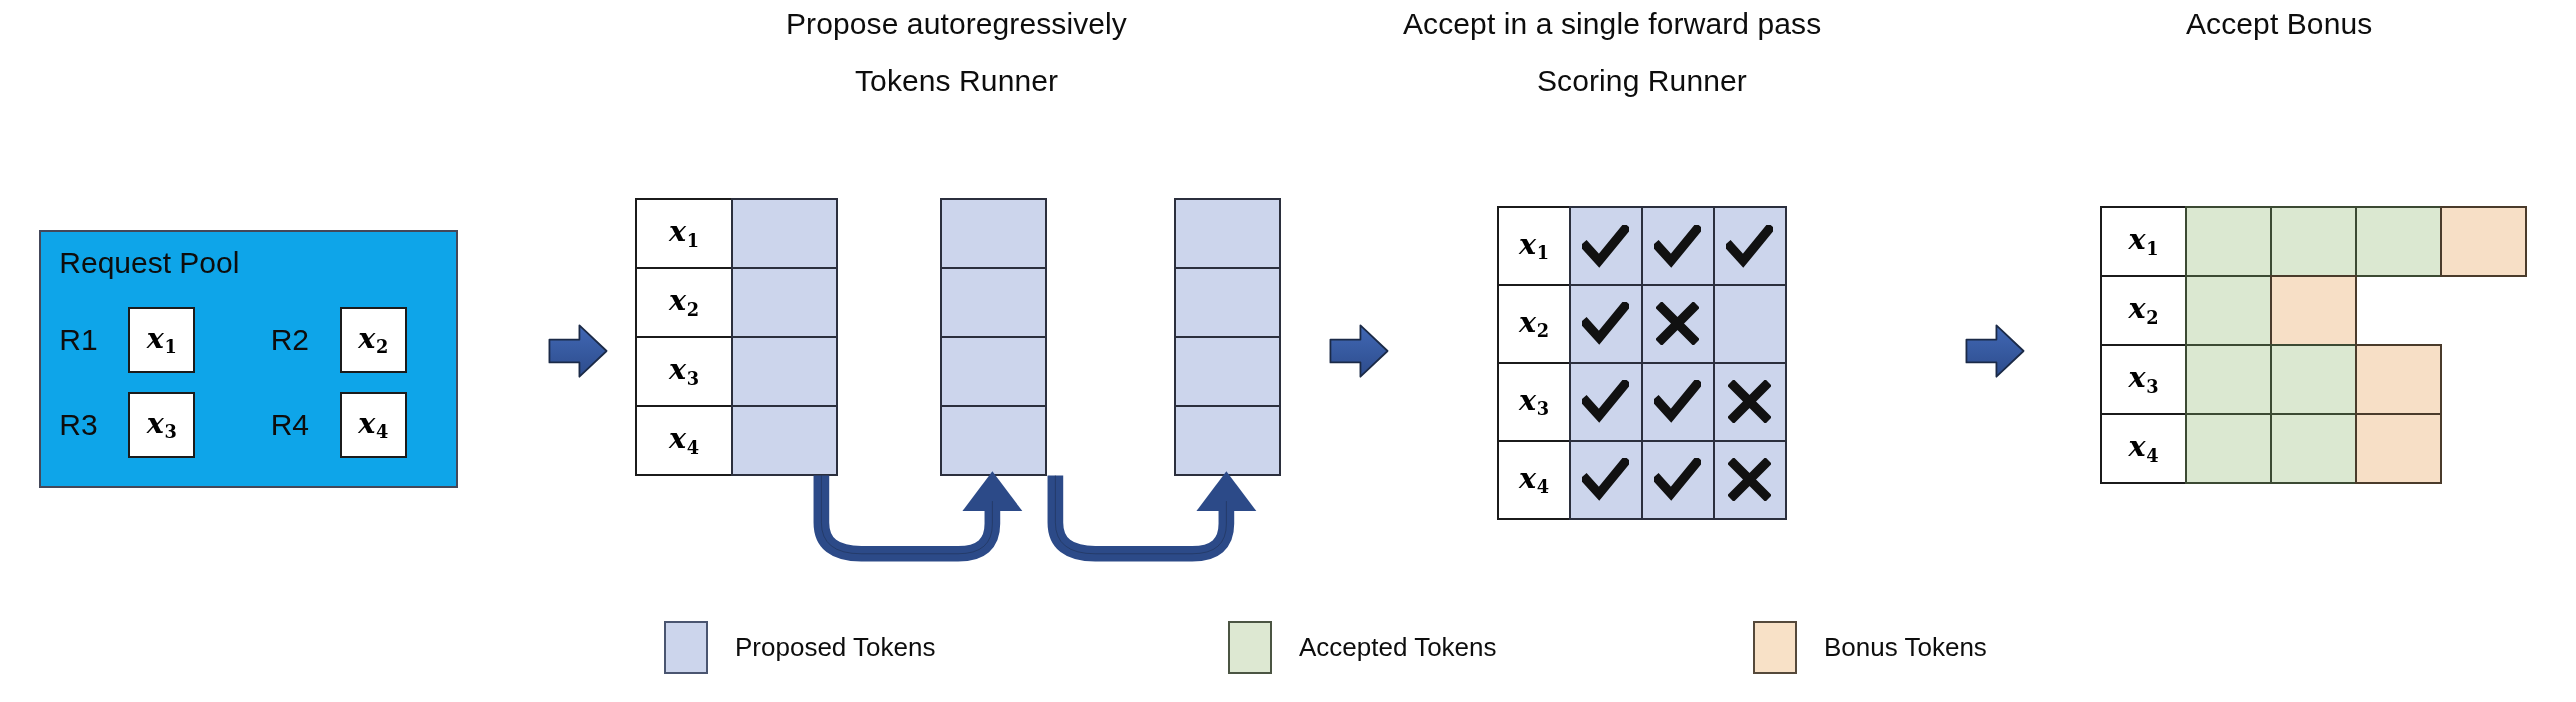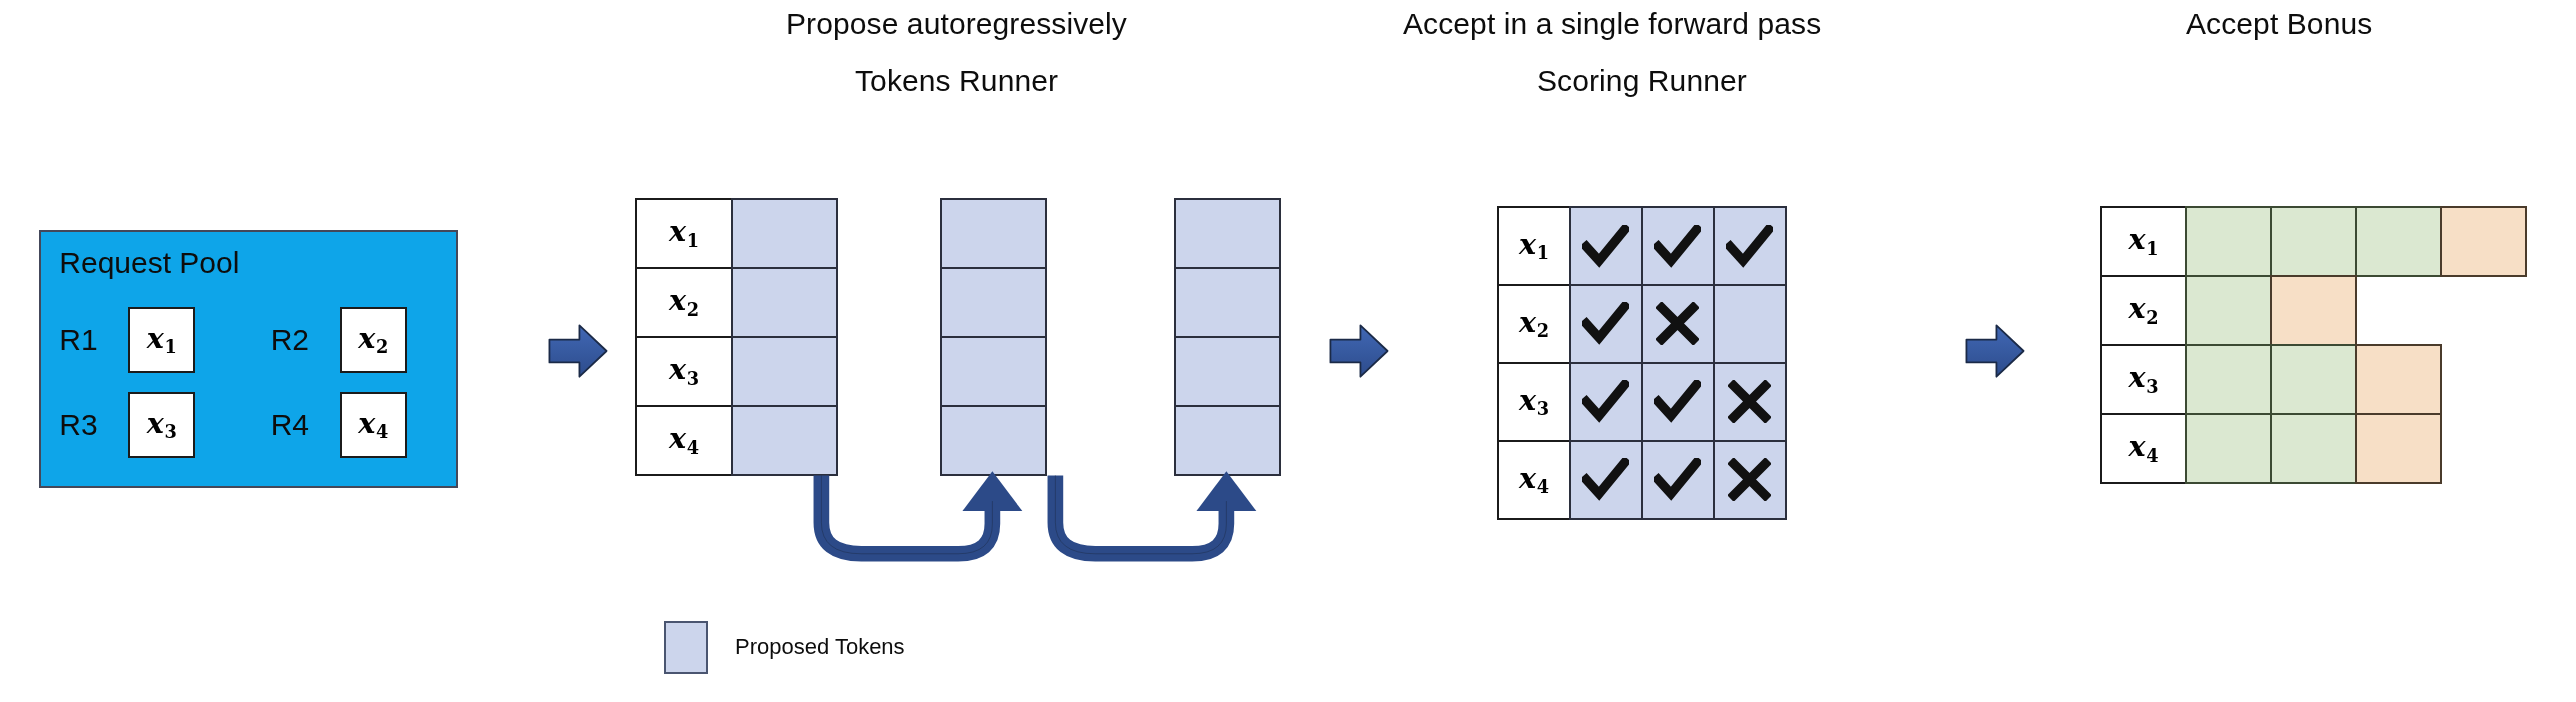--- a/index.html
+++ b/index.html
@@ -64,21 +64,21 @@
 
   
   #legend{position:absolute;left:0;top:615px;width:2576px;height:64px;}
   .legend-item{position:absolute;display:flex;align-items:center;}
   .legend-swatch{
     width:44px;height:53px;box-sizing:border-box;border:2.1px solid #4a4f60;
   }
   .legend-swatch.blue{background:#ccd5ec;border-color:#4a5570;}
   .legend-swatch.green{background:#dde8d2;border-color:#4b5543;}
   .legend-swatch.orange{background:#f8e1c7;border-color:#55493b;}
-  .legend-text{font-size:22px;color:#0d0d0d;margin-left:27px;white-space:nowrap;}
+  .legend-text{font-size:26px;color:#0d0d0d;margin-left:27px;white-space:nowrap;}
 </style>
 </head>
 <body>
 
 <div class="canvas">
 
   <div class="title" style="left:786px;top:7.1px;">Propose autoregressively</div>
   <div class="title" style="left:855px;top:64px;">Tokens Runner</div>
 
   <div class="title" style="left:1403px;top:7.1px;">Accept in a single forward pass</div>
@@ -336,16 +336,24 @@
       <div class="cell orange" style="width:87px;height:71px;margin-left:-2.1px;"></div>
       <div class="cell blank" style="width:87px;height:71px;margin-left:-2.1px;"></div>
     </div>
   </div>
 
   <div id="legend">
     <div class="legend-item" style="left:664px;top:5.7px;">
       <span class="legend-swatch blue"></span>
       <span class="legend-text">Proposed Tokens</span>
     </div>
+    <div class="legend-item" style="left:1228px;top:5.7px;">
+      <span class="legend-swatch green"></span>
+      <span class="legend-text">Accepted Tokens</span>
+    </div>
+    <div class="legend-item" style="left:1753px;top:5.7px;">
+      <span class="legend-swatch orange"></span>
+      <span class="legend-text">Bonus Tokens</span>
+    </div>
   </div>
 
 </div>
 
 
 </body></html>

